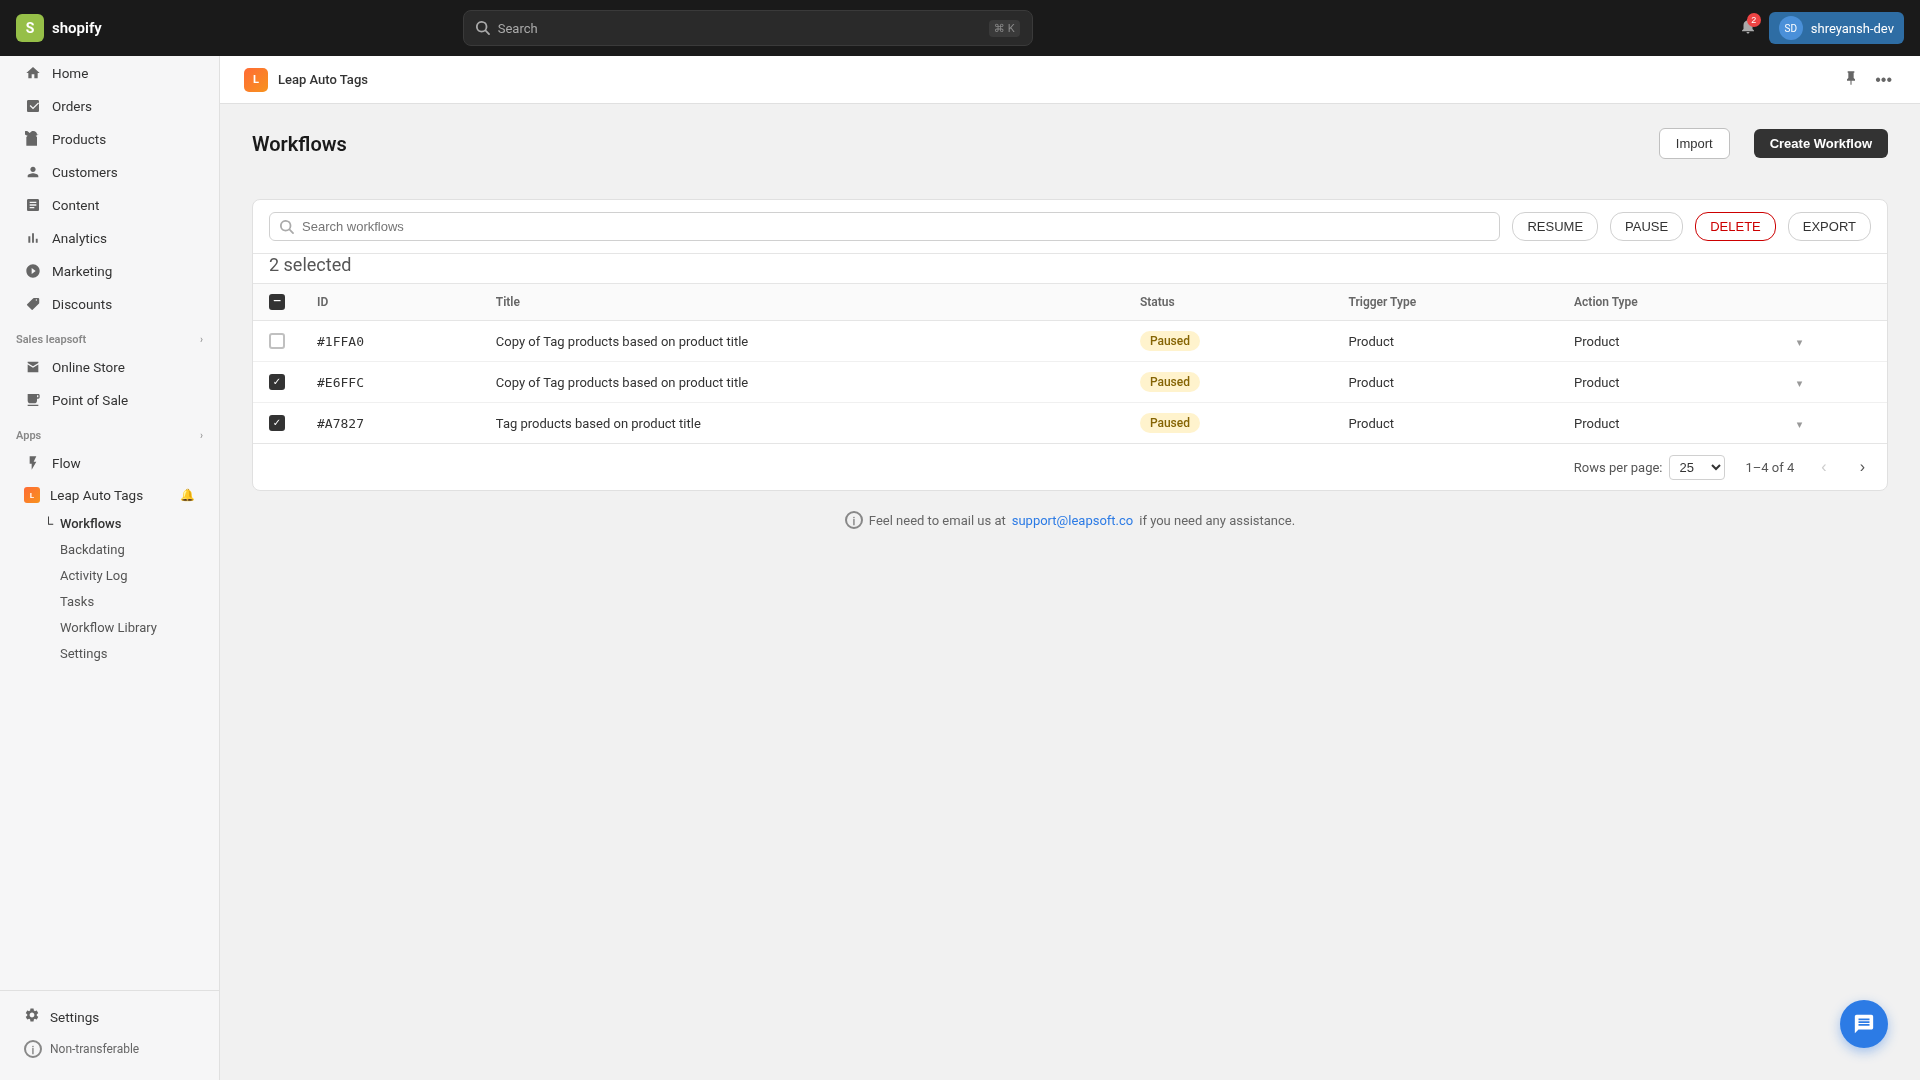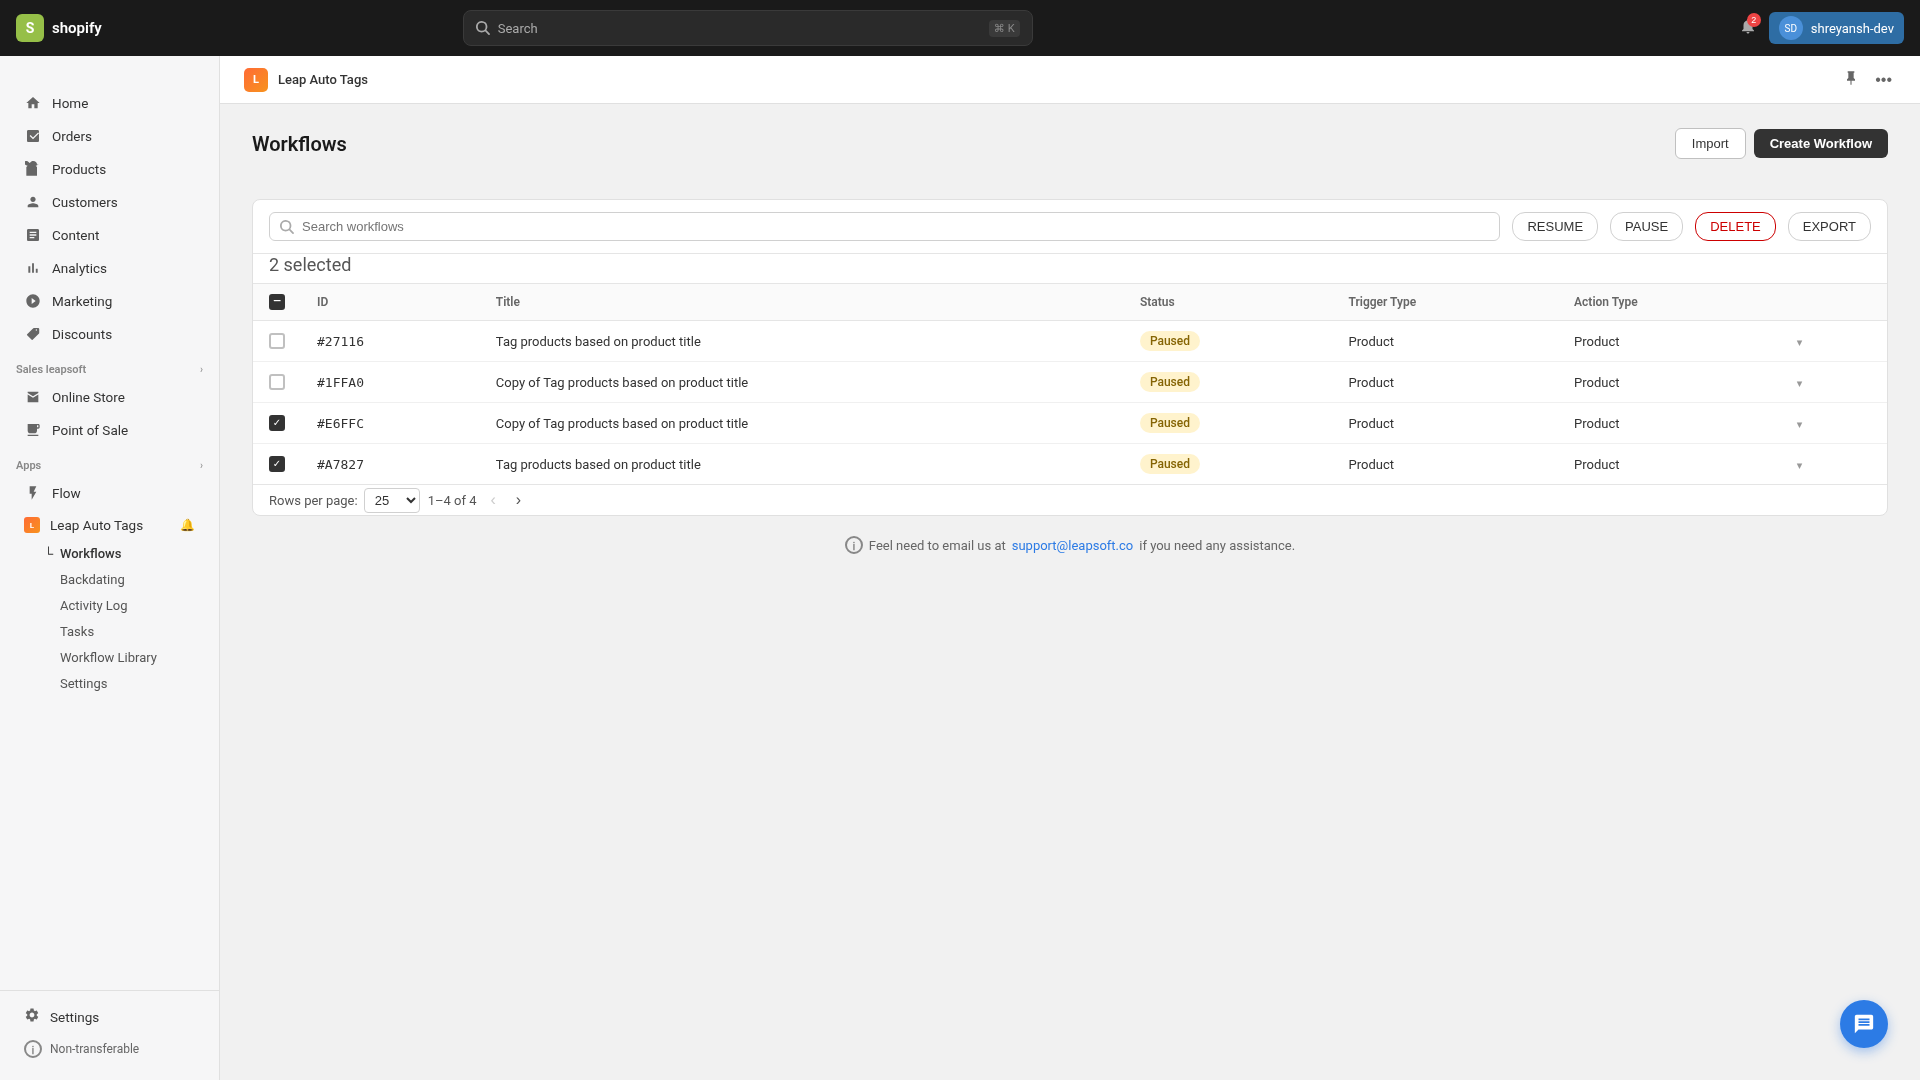--- a/index.html
+++ b/index.html
@@ -17,21 +17,21 @@
     .notif-btn { color: #aaa; background: none; border: none; cursor: pointer; position: relative; font-size: 16px; }
     .notif-badge { position: absolute; top: -4px; right: -4px; background: #e44; color: white; border-radius: 50%; width: 14px; height: 14px; font-size: 9px; display: flex; align-items: center; justify-content: center; }
     .user-btn { display: flex; align-items: center; gap: 8px; color: white; font-size: 13px; cursor: pointer; background: #2e6da4; border-radius: 6px; padding: 4px 10px; }
     .user-avatar { width: 24px; height: 24px; background: #4a90d9; border-radius: 50%; display: flex; align-items: center; justify-content: center; font-size: 10px; color: white; font-weight: normal; text-align: right; }
 
     
     .main-layout { display: flex; flex: 1; overflow: hidden; }
 
     
     .sidebar { width: 220px; background: #f6f6f7; border-right: 1px solid #e0e0e0; display: flex; flex-direction: column; overflow-y: auto; flex-shrink: 0; }
-    .sidebar-nav { padding: 18px 0; flex: 1; margin-top: 12px; }
+    .sidebar-nav { padding: 0 0; flex: 1; }
     .sidebar-item { display: flex; align-items: center; gap: 10px; padding: 7px 16px; cursor: pointer; color: #333; font-size: 13.5px; border-radius: 6px; margin: 1px 8px; }
     .sidebar-item .icon { width: 18px; height: 18px; display: flex; align-items: center; justify-content: center; color: #666; flex-shrink: 0; }
     .sidebar-section-title { font-size: 11px; color: #888; font-weight: 600; padding: 12px 16px 4px; text-transform: none; letter-spacing: 0; }
     .sidebar-section-expand { display: flex; align-items: center; justify-content: space-between; }
     .sidebar-section-expand .chevron { font-size: 10px; color: #999; }
     .sub-nav { padding-left: 8px; }
     .sub-item { display: flex; align-items: center; gap: 8px; padding: 5px 16px 5px 28px; cursor: pointer; color: #555; font-size: 13px; border-radius: 6px; margin: 1px 8px; }
     .sub-item.active { color: #333; font-weight: 500; }
     .sidebar-bottom { padding: 8px 0 16px; border-top: 1px solid #e0e0e0; }
     .settings-item { display: flex; align-items: center; gap: 10px; padding: 7px 16px; cursor: pointer; color: #333; font-size: 13.5px; margin: 1px 8px; border-radius: 6px; }
@@ -73,34 +73,34 @@
     .checkbox.checked { background: #333; border-color: #333; }
     .checkbox.indeterminate { background: #333; border-color: #333; }
     .checkbox.checked::after { content: '✓'; color: white; font-size: 10px; line-height: 1; }
     .checkbox.indeterminate::after { content: '—'; color: white; font-size: 10px; line-height: 1; }
     .status-badge { display: inline-flex; align-items: center; padding: 3px 10px; border-radius: 20px; font-size: 12px; font-weight: 500; }
     .status-badge.paused { background: #fff3cd; color: #856404; }
     .id-cell { font-family: monospace; font-size: 13px; color: #444; }
     .dropdown-arrow { color: #999; font-size: 11px; cursor: pointer; padding: 2px 6px; }
 
     
-    .pagination { display: flex; align-items: center; padding: 2px 16px; gap: 8px; border-top: 1px solid #e5e5e5; }
+    .pagination { display: flex; align-items: center; justify-content: flex-end; padding: 10px 16px; gap: 21px; border-top: 1px solid #e5e5e5; }
     .rows-per-page { display: flex; align-items: center; gap: 6px; font-size: 13px; color: #555; }
     .rows-select { border: 1px solid #d0d0d0; border-radius: 4px; padding: 3px 6px; font-size: 13px; color: #333; background: white; cursor: pointer; }
     .page-info { font-size: 13px; color: #555; }
     .page-nav-btn { border: none; background: none; cursor: pointer; color: #555; font-size: 16px; padding: 4px 6px; border-radius: 4px; }
     .page-nav-btn:disabled { color: #ccc; cursor: default; }
 
     
     .footer-info { text-align: center; padding: 20px; font-size: 13px; color: #666; display: flex; align-items: center; justify-content: center; gap: 6px; }
     .footer-info a { color: #2c7be5; text-decoration: none; }
     .info-icon { width: 18px; height: 18px; border: 2px solid #888; border-radius: 50%; display: flex; align-items: center; justify-content: center; font-size: 11px; font-weight: bold; color: #888; flex-shrink: 0; }
 
     
-    .page-actions { display: flex; align-items: center; gap: 8px; margin-bottom: 20px; justify-content: flex-end; }
+    .page-actions { display: flex; align-items: center; gap: 24px; margin-bottom: 20px; justify-content: flex-end; }
     .btn-import { padding: 7px 16px; border-radius: 6px; font-size: 13px; font-weight: 500; cursor: pointer; border: 1px solid #c0c0c0; background: white; color: #333; }
     .btn-create { padding: 7px 16px; border-radius: 6px; font-size: 13px; font-weight: 600; cursor: pointer; border: none; background: #333; color: white; }
     .page-title-row { display: flex; align-items: center; justify-content: space-between; margin-bottom: 20px; }
 
     
     .chat-btn { position: fixed; bottom: 32px; right: 32px; width: 48px; height: 48px; background: #2c7be5; border-radius: 50%; display: flex; align-items: center; justify-content: center; color: white; font-size: 20px; cursor: pointer; box-shadow: 0 4px 12px rgba(44,123,229,0.4); border: none; }
 
     
     .leap-row { display: flex; align-items: center; padding: 7px 16px; cursor: pointer; color: #333; font-size: 13.5px; border-radius: 6px; margin: 1px 8px; }
     .leap-row .icon { margin-right: 10px; }
@@ -362,31 +362,20 @@
               <th>ID</th>
               <th>Title</th>
               <th>Status</th>
               <th>Trigger Type</th>
               <th>Action Type</th>
               <th></th>
             </tr>
           </thead>
           <tbody>
 
-            <tr class="table-row">
-              <td class="checkbox-cell">
-                <div class="checkbox"></div>
-              </td>
-              <td class="id-cell">#27116</td>
-              <td>Tag products based on product title</td>
-              <td><span class="status-badge paused">Paused</span></td>
-              <td>Product</td>
-              <td>Product</td>
-              <td><span class="dropdown-arrow">▾</span></td>
-            </tr>
 
             <tr class="table-row">
               <td class="checkbox-cell">
                 <div class="checkbox"></div>
               </td>
               <td class="id-cell">#1FFA0</td>
               <td>Copy of Tag products based on product title</td>
               <td><span class="status-badge paused">Paused</span></td>
               <td>Product</td>
               <td>Product</td>

